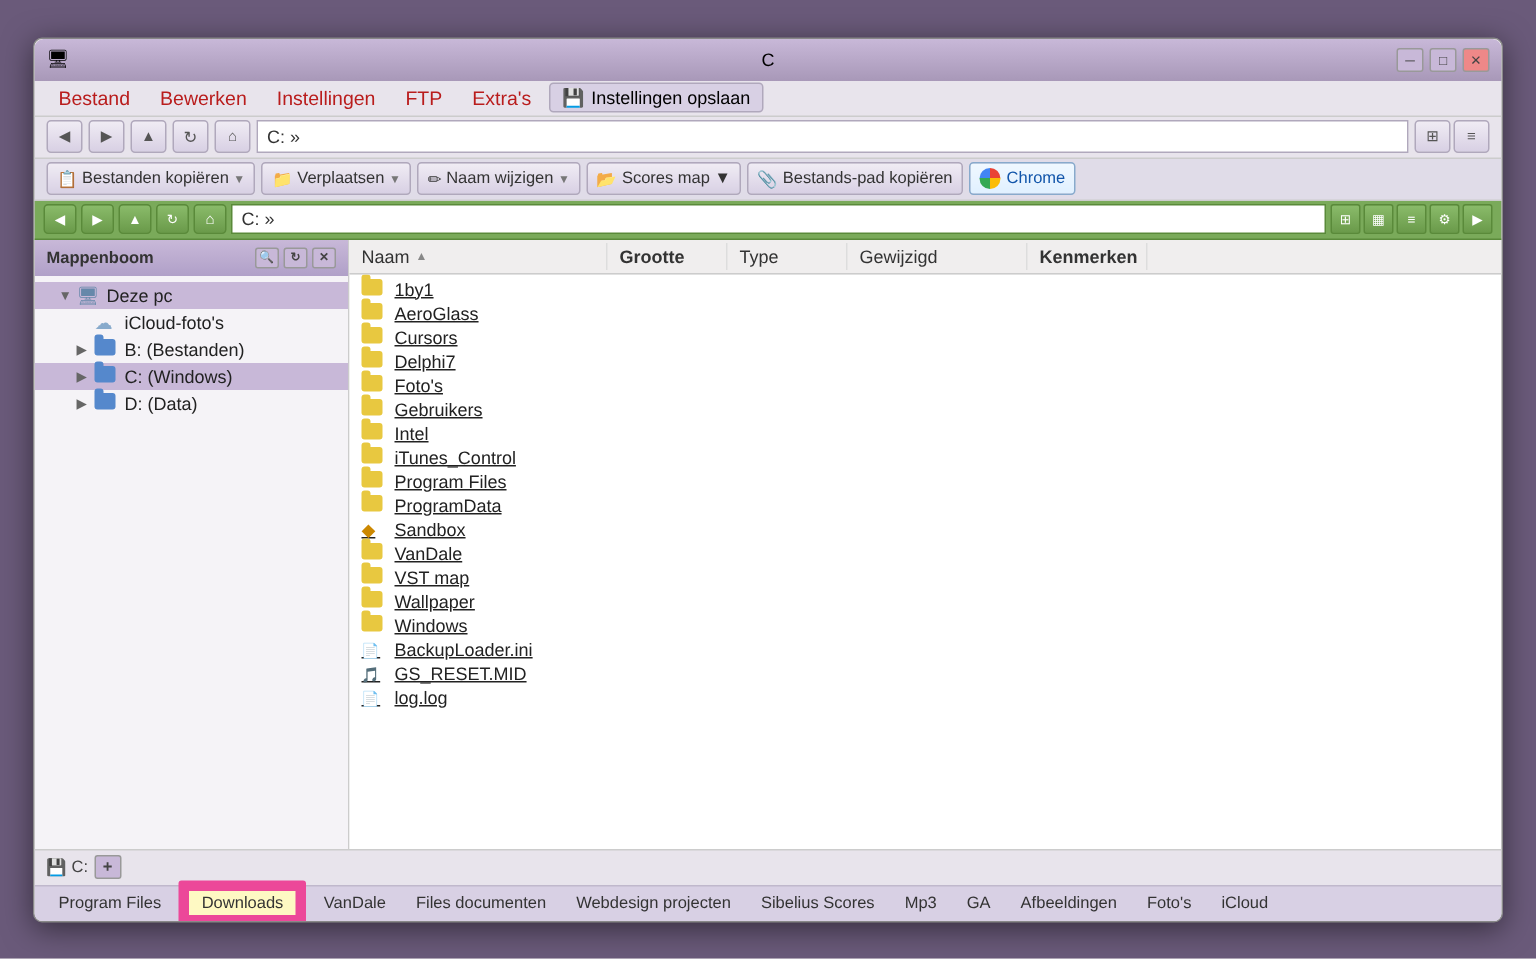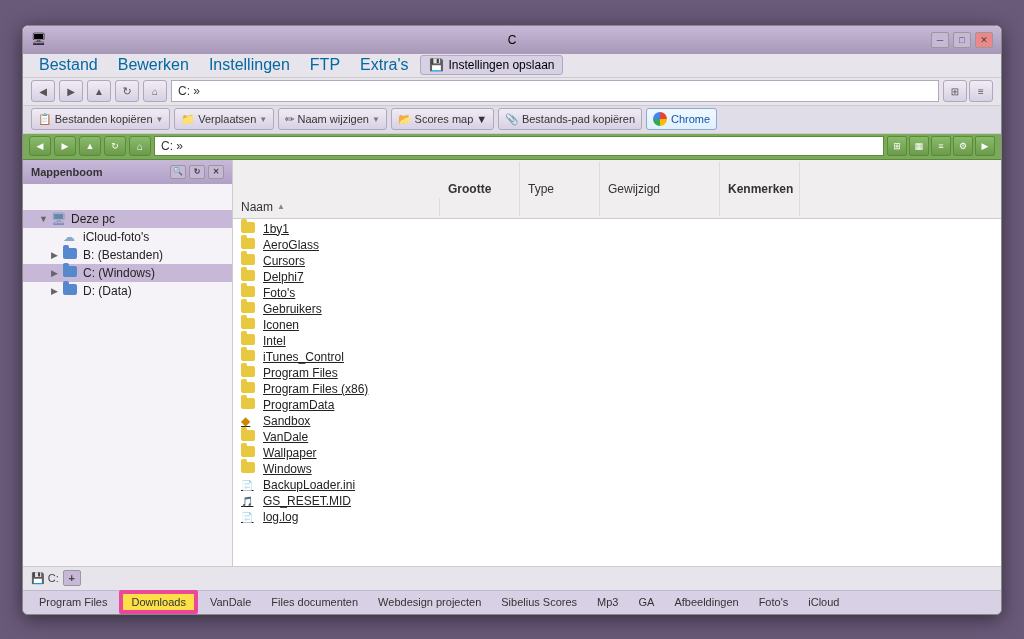--- a/index.html
+++ b/index.html
@@ -70,22 +70,22 @@
       height: 24px;
       display: flex;
       align-items: center;
       padding: 0 8px;
       gap: 4px;
       border-bottom: 1px solid #ccc;
     }
     .menu-item {
       padding: 2px 8px;
       cursor: pointer;
-      font-size: 16px;
-      color: #0369a1;
+      font-size: 13px;
+      color: #b91c1c;
       border-radius: 2px;
     }
     .menu-item-save {
       background: #d8d0e4;
       border: 1px solid #b0a8bc;
       border-radius: 3px;
       display: flex;
       align-items: center;
       gap: 4px;
       padding: 2px 8px;
@@ -241,21 +241,20 @@
       overflow: hidden;
     }
 
     
     .sidebar {
       width: 210px;
       background: #f5f3f7;
       border-right: 1px solid #ccc;
       display: flex;
       flex-direction: column;
-      gap: 22px;
     }
     .sidebar-header {
       background: linear-gradient(to bottom, #c8b8d8, #b0a0c8);
       height: 24px;
       display: flex;
       align-items: center;
       padding: 0 8px;
       gap: 4px;
       font-size: 11px;
       font-weight: bold;
@@ -328,21 +327,21 @@
     .col-header {
       padding: 2px 8px;
       font-size: 12px;
       color: #333;
       cursor: pointer;
       display: flex;
       align-items: center;
       gap: 4px;
       border-right: 1px solid #ddd;
     }
-    .col-header.naam { width: 207px; margin-top: 36px; }
+    .col-header.naam { width: 172px; }
     .col-header.grootte { width: 80px; font-weight: bold; }
     .col-header.type { width: 80px; }
     .col-header.gewijzigd { width: 120px; }
     .col-header.kenmerken { width: 80px; font-weight: bold; }
     .sort-arrow { font-size: 8px; color: #888; }
 
     .file-list {
       flex: 1;
       overflow-y: auto;
       padding: 2px 0;
@@ -413,22 +412,22 @@
     }
     .bookmark-item {
       padding: 2px 8px;
       font-size: 11px;
       color: #333;
       cursor: pointer;
       border-radius: 2px;
       white-space: nowrap;
     }
     .bookmark-item.active {
-      background: #fde047;
-      border: 4px solid #ec4899;
+      background: #fef9c3;
+      border: 7px solid #ec4899;
     }
 
     
     .chrome-circle {
       width: 14px;
       height: 14px;
       border-radius: 50%;
       background: conic-gradient(#ea4335 0deg 90deg, #fbbc05 90deg 180deg, #34a853 180deg 270deg, #4285f4 270deg 360deg);
       flex-shrink: 0;
     }
@@ -675,53 +674,37 @@
           <div class="file-row">
       <span class="file-icon"><span class="folder-yellow"></span></span>
       <span class="file-name">Gebruikers</span>
       <span class="file-size"></span>
       <span class="file-type"></span>
       <span class="file-date"></span>
       <span class="file-attr"></span>
     </div>
           <div class="file-row">
       <span class="file-icon"><span class="folder-yellow"></span></span>
-      <span class="file-name">Iconen</span>
-      <span class="file-size"></span>
-      <span class="file-type"></span>
-      <span class="file-date"></span>
-      <span class="file-attr"></span>
-    </div>
-          <div class="file-row">
-      <span class="file-icon"><span class="folder-yellow"></span></span>
       <span class="file-name">Intel</span>
       <span class="file-size"></span>
       <span class="file-type"></span>
       <span class="file-date"></span>
       <span class="file-attr"></span>
     </div>
           <div class="file-row">
       <span class="file-icon"><span class="folder-yellow"></span></span>
       <span class="file-name">iTunes_Control</span>
       <span class="file-size"></span>
       <span class="file-type"></span>
       <span class="file-date"></span>
       <span class="file-attr"></span>
     </div>
           <div class="file-row">
       <span class="file-icon"><span class="folder-yellow"></span></span>
       <span class="file-name">Program Files</span>
-      <span class="file-size"></span>
-      <span class="file-type"></span>
-      <span class="file-date"></span>
-      <span class="file-attr"></span>
-    </div>
-          <div class="file-row">
-      <span class="file-icon"><span class="folder-yellow"></span></span>
-      <span class="file-name">Program Files (x86)</span>
       <span class="file-size"></span>
       <span class="file-type"></span>
       <span class="file-date"></span>
       <span class="file-attr"></span>
     </div>
           <div class="file-row">
       <span class="file-icon"><span class="folder-yellow"></span></span>
       <span class="file-name">ProgramData</span>
       <span class="file-size"></span>
       <span class="file-type"></span>
@@ -732,20 +715,28 @@
       <span class="file-icon"><span class="diamond-icon">◆</span></span>
       <span class="file-name">Sandbox</span>
       <span class="file-size"></span>
       <span class="file-type"></span>
       <span class="file-date"></span>
       <span class="file-attr"></span>
     </div>
           <div class="file-row">
       <span class="file-icon"><span class="folder-yellow"></span></span>
       <span class="file-name">VanDale</span>
+      <span class="file-size"></span>
+      <span class="file-type"></span>
+      <span class="file-date"></span>
+      <span class="file-attr"></span>
+    </div>
+          <div class="file-row">
+      <span class="file-icon"><span class="folder-yellow"></span></span>
+      <span class="file-name">VST map</span>
       <span class="file-size"></span>
       <span class="file-type"></span>
       <span class="file-date"></span>
       <span class="file-attr"></span>
     </div>
           <div class="file-row">
       <span class="file-icon"><span class="folder-yellow"></span></span>
       <span class="file-name">Wallpaper</span>
       <span class="file-size"></span>
       <span class="file-type"></span>

